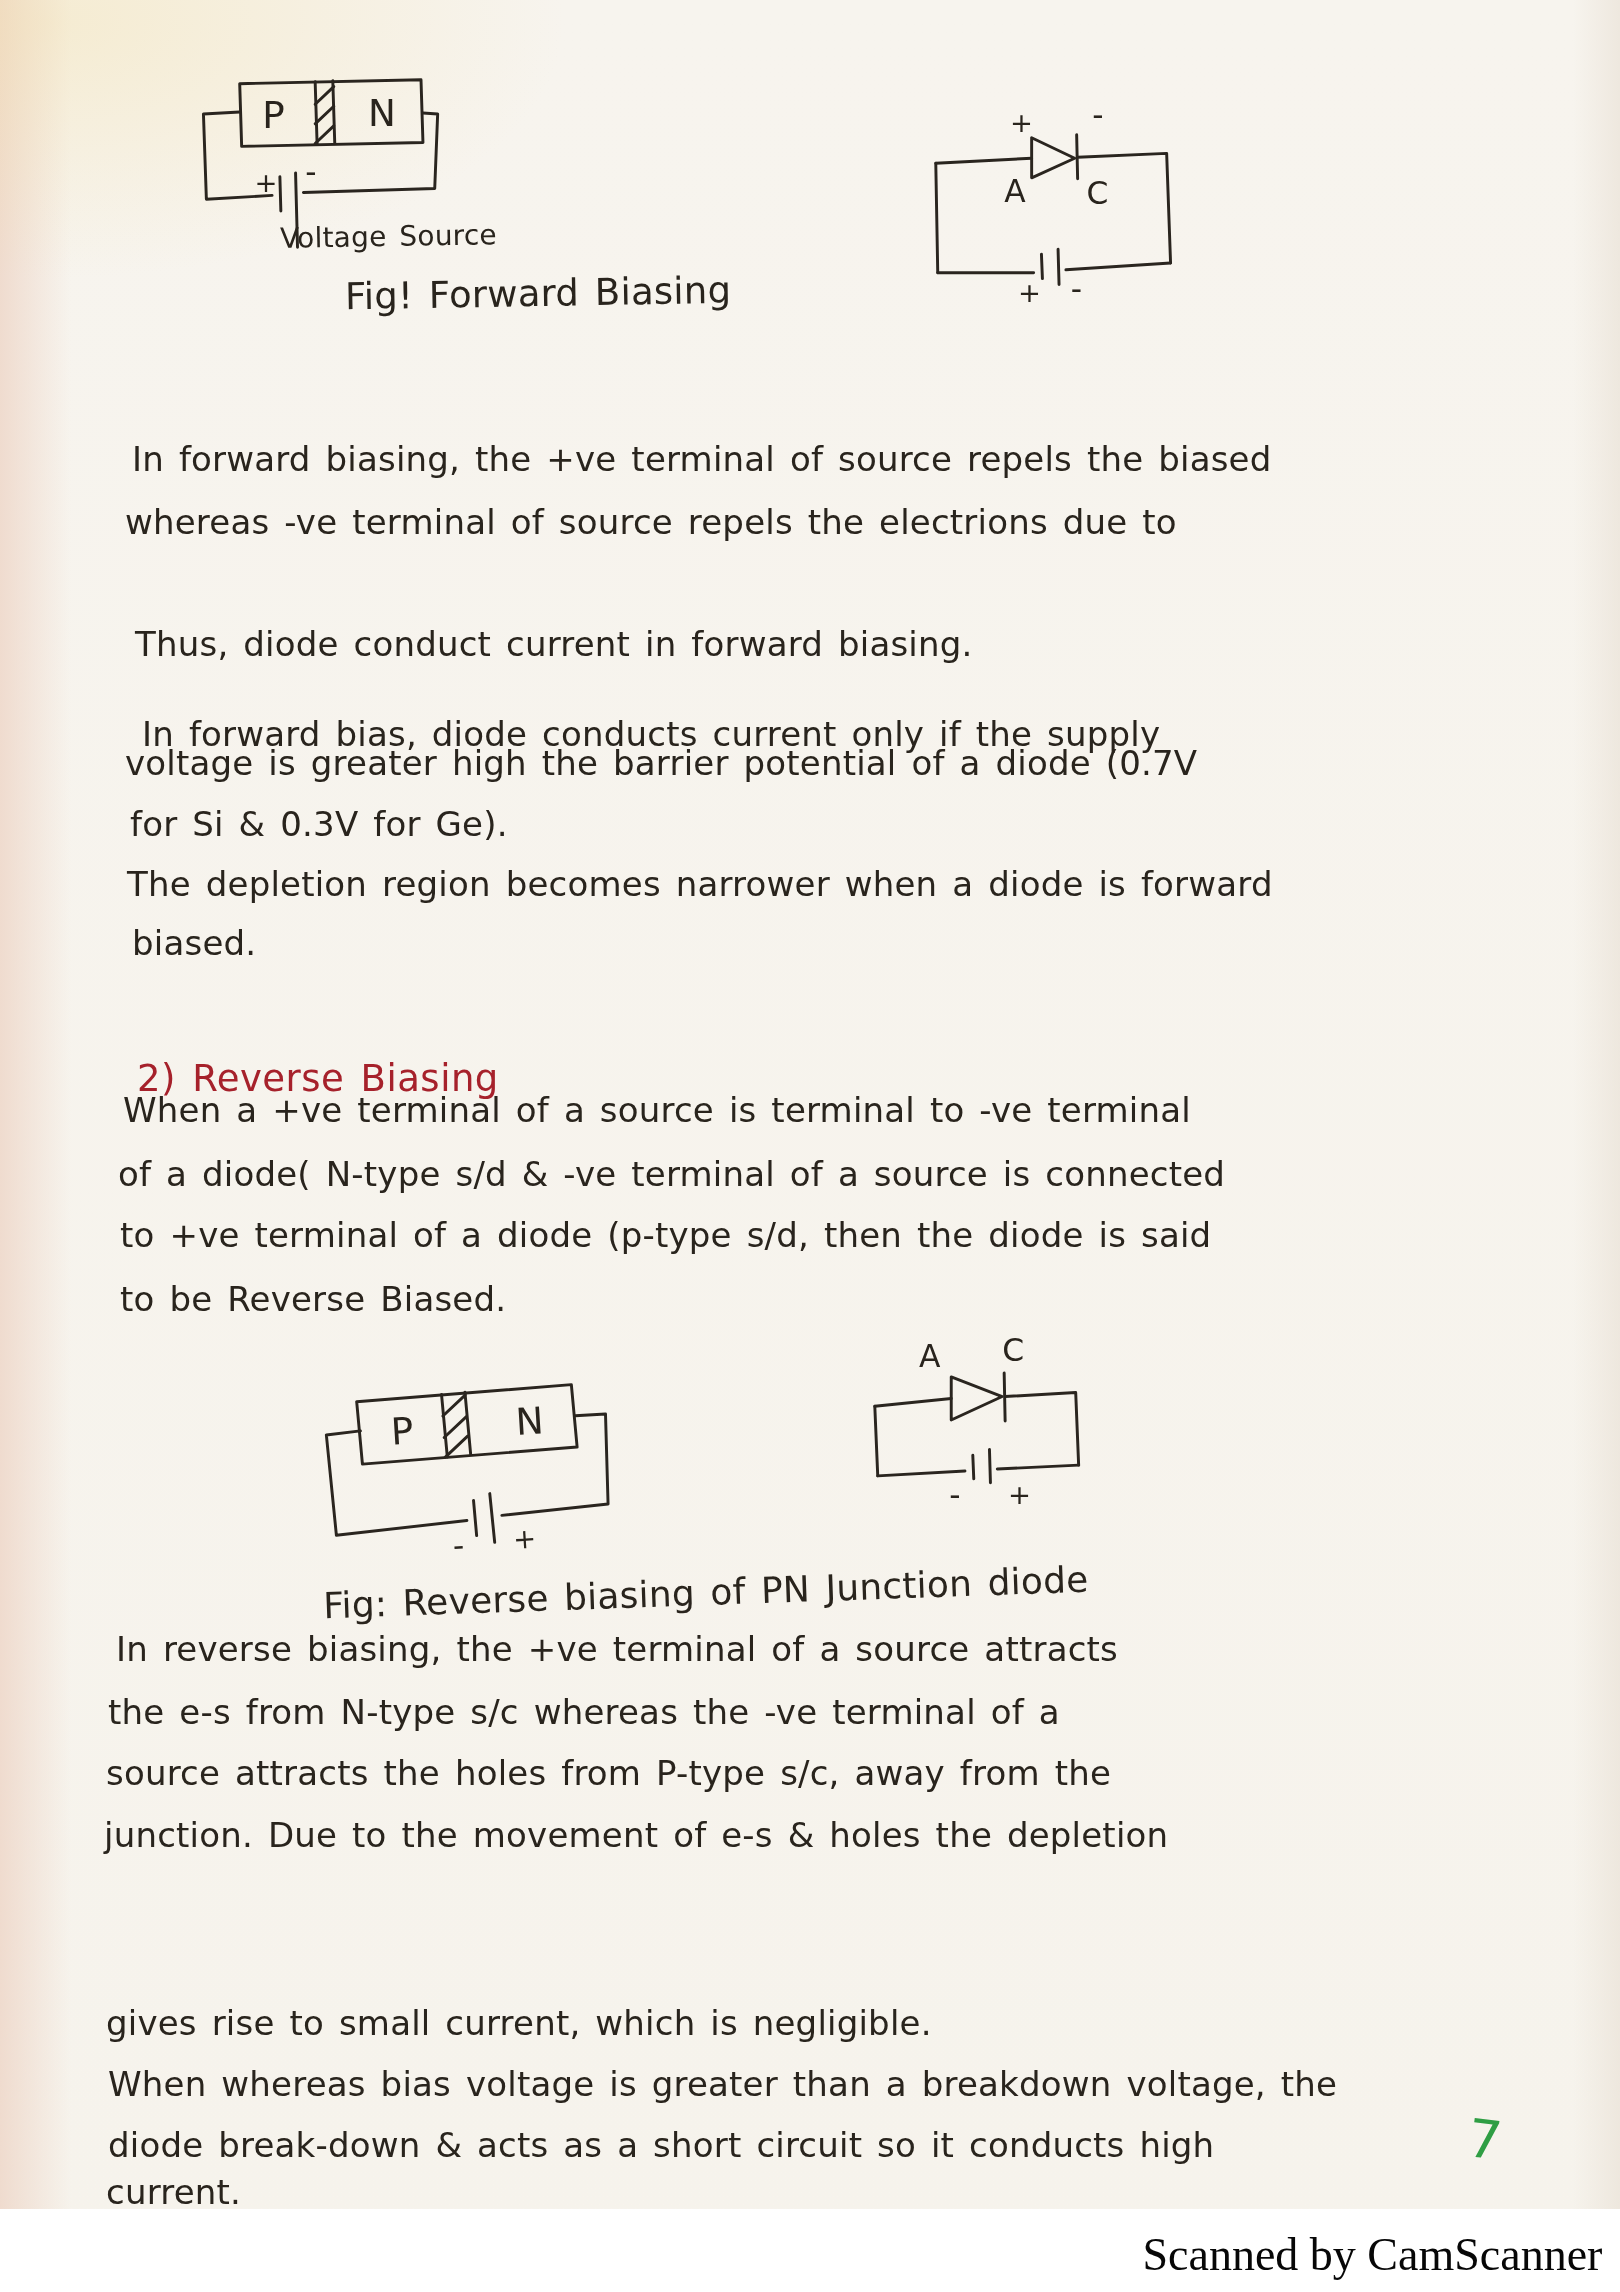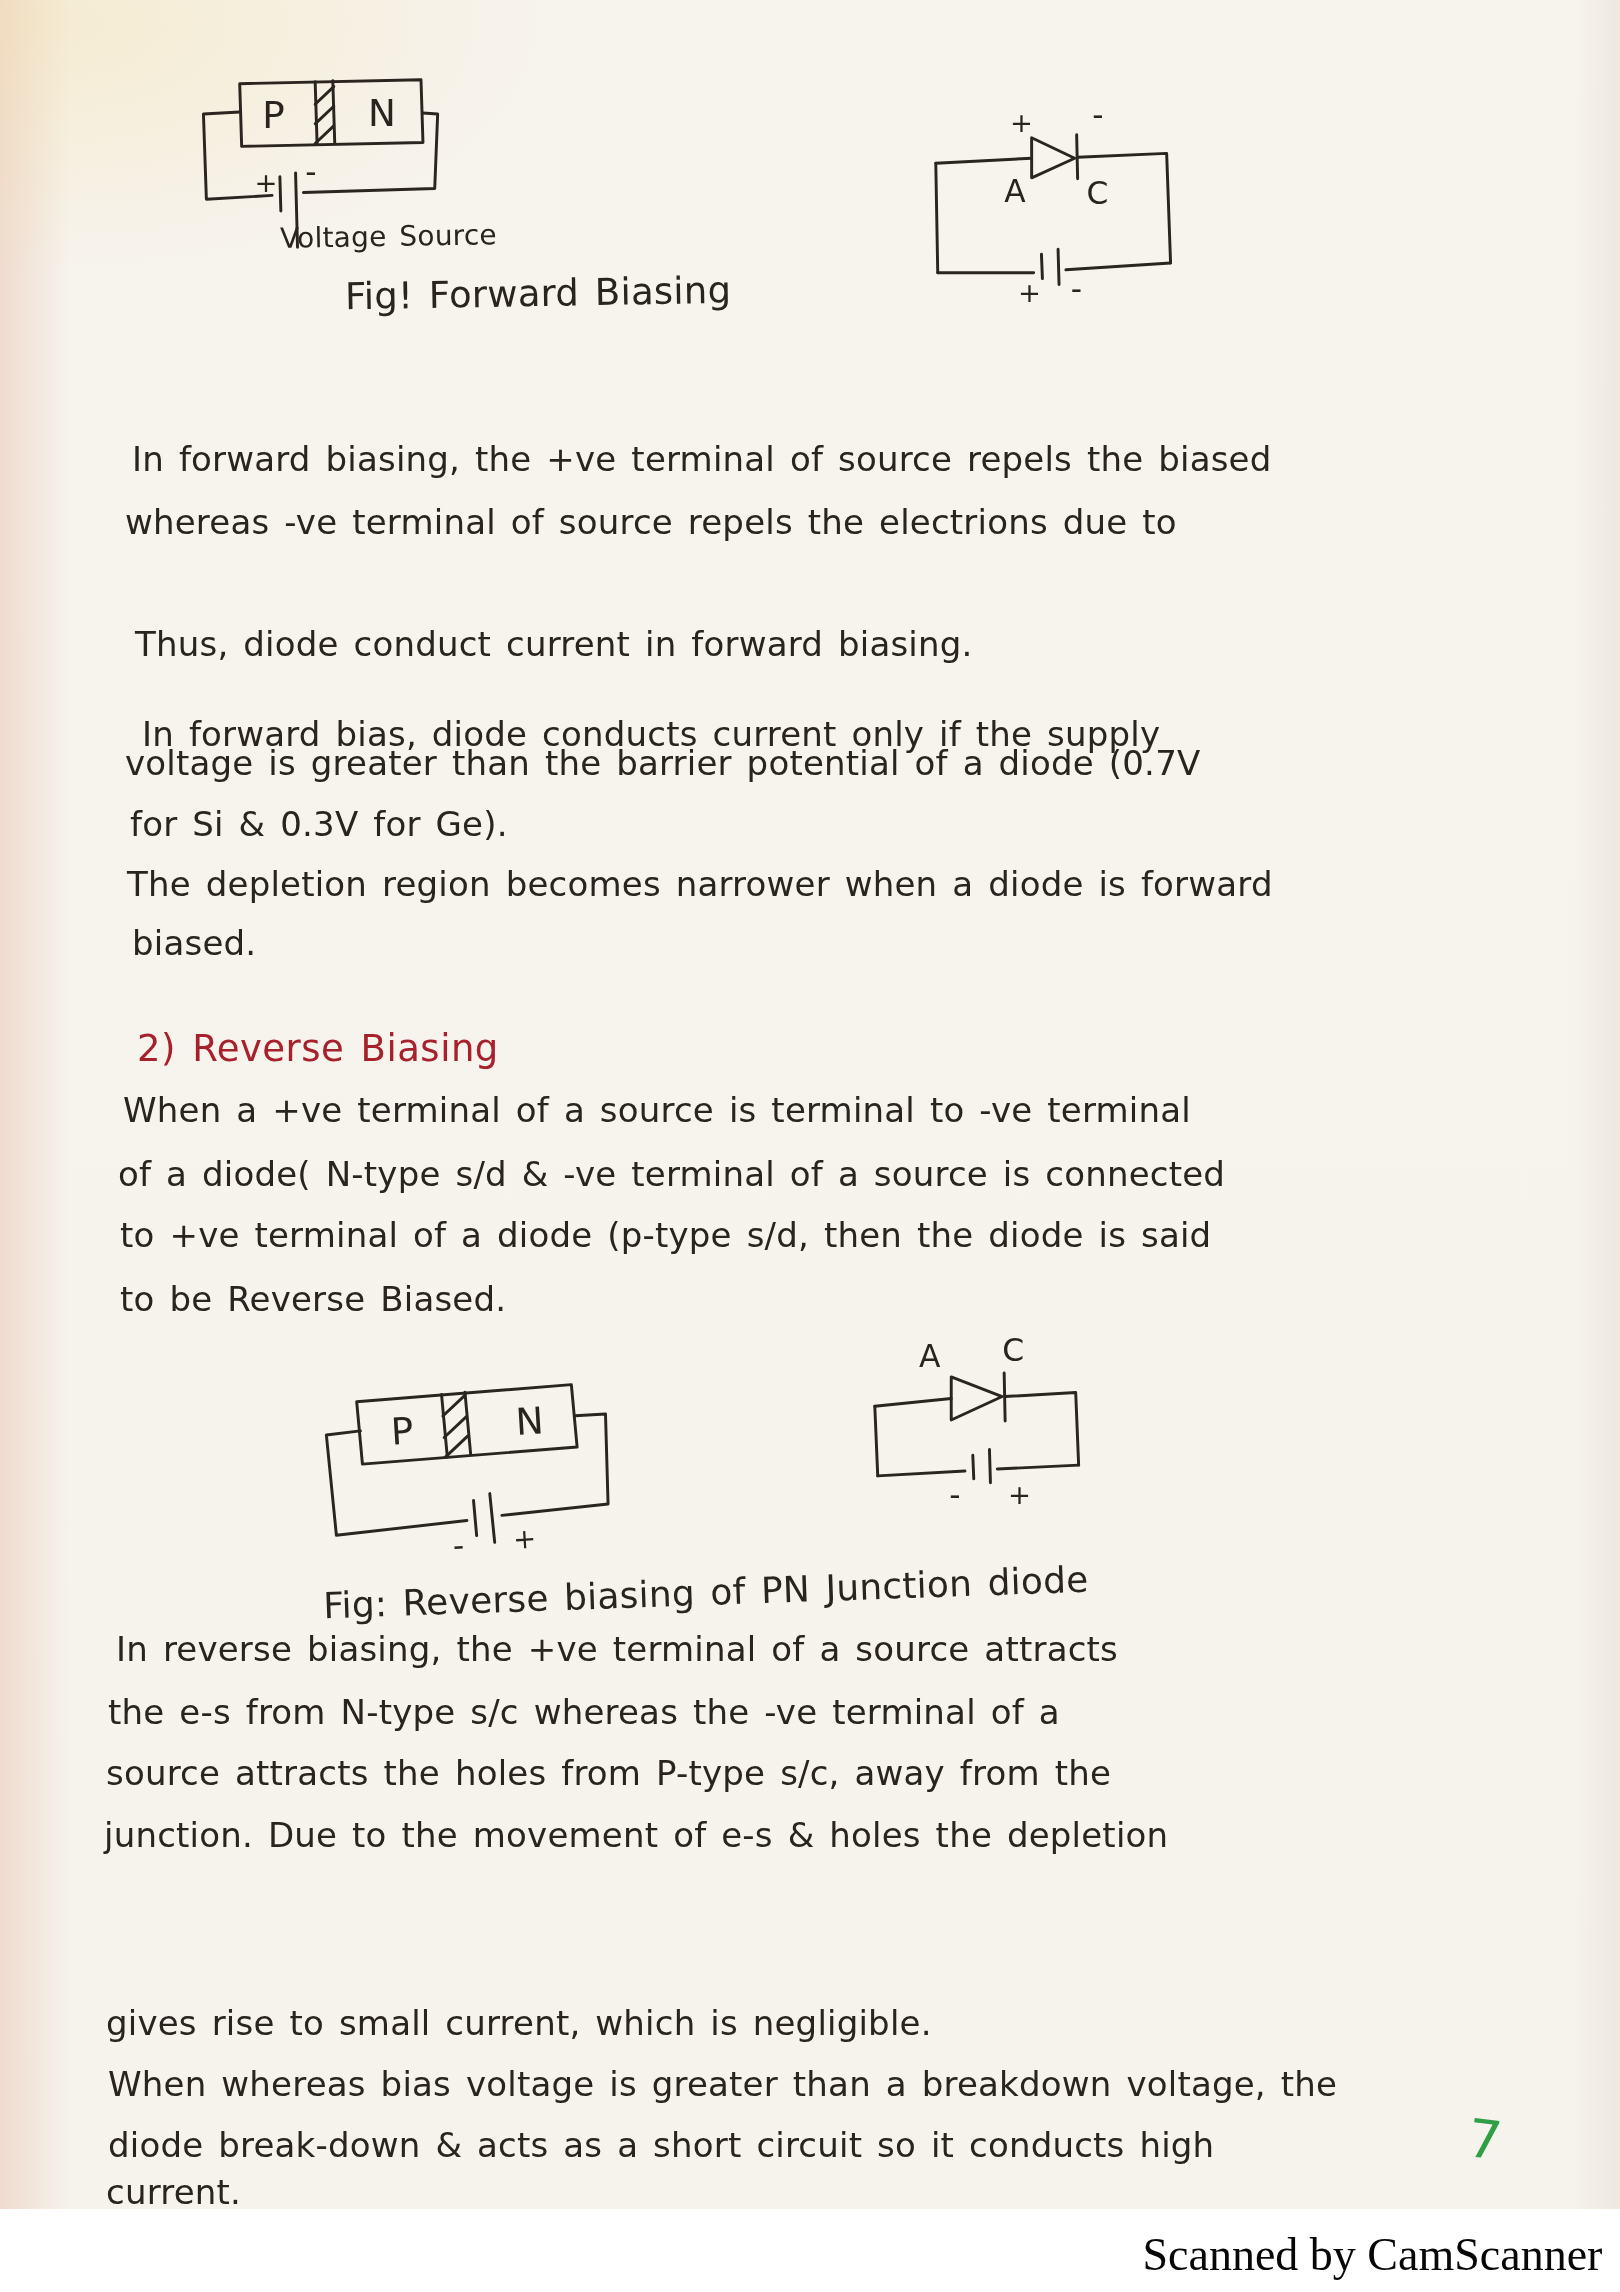--- a/index.html
+++ b/index.html
@@ -11,21 +11,21 @@
       linear-gradient(270deg, rgba(233,225,214,0.65), rgba(233,225,214,0) 47px),
       linear-gradient(0deg, #f6f3ec, #f7f4ee);
     font-family:"DejaVu Sans", sans-serif;
   }
   .hw {
     position:absolute; white-space:nowrap;
     color:#29241d; font-size:34px; letter-spacing:0.2px; word-spacing:3.9px;
   }
   .hw-caption { font-size:33px; }
   .hw-small  { font-size:28px; }
-  .heading-red { color:#a6212b; font-size:37px; letter-spacing:0.5px; }
+  .heading-red { color:#a6212b; font-size:37px; letter-spacing:0.5px;margin-top:30px; }
   .tilt-1 { transform:rotate(-1deg); }
   .tilt-2 { transform:rotate(-2deg); }
   .diag { position:absolute; }
   .diag text { font-family:"DejaVu Sans", sans-serif; fill:#29241d; }
   .pageno {
     position:absolute; left:1468px; top:2109px;
     color:#2f9e44; font-size:53px; transform:rotate(7deg);
   }
   .scan-strip {
     position:absolute; left:0; bottom:0; width:100%; height:84px; background:#ffffff;
@@ -79,21 +79,21 @@
     <text x="106" y="226" font-size="28">+</text>
     <text x="160" y="224" font-size="32">-</text>
   </svg>
 
   <div class="hw hw-caption tilt-1" style="left:345px; top:272px; font-size:37px;">Fig! Forward Biasing</div>
 
   <div class="hw" style="left:132px; top:439px;">In forward biasing, the +ve terminal of source repels the biased</div>
   <div class="hw" style="left:125px; top:502px;">whereas -ve terminal of source repels the electrions due to</div>
   <div class="hw" style="left:135px; top:624px;">Thus, diode conduct current in forward biasing.</div>
   <div class="hw" style="left:142px; top:682px;margin-top:32px;">In forward bias, diode conducts current only if the supply</div>
-  <div class="hw" style="left:125px; top:743px;">voltage is greater than the barrier potential of a diode (0.7V</div>
+  <div class="hw" style="left:125px; top:743px;">voltage is greater high the barrier potential of a diode (0.7V</div>
   <div class="hw" style="left:130px; top:804px;">for Si &amp; 0.3V for Ge).</div>
   <div class="hw" style="left:127px; top:864px;">The depletion region becomes narrower when a diode is forward</div>
   <div class="hw" style="left:132px; top:923px;">biased.</div>
 
   <div class="hw heading-red" style="left:137px; top:1027px;">2) Reverse Biasing</div>
 
   <div class="hw" style="left:123px; top:1090px;">When a +ve terminal of a source is terminal to -ve terminal</div>
   <div class="hw" style="left:118px; top:1154px;">of a diode( N-type s/d &amp; -ve terminal of a source is connected</div>
   <div class="hw" style="left:120px; top:1215px;">to +ve terminal of a diode (p-type s/d, then the diode is said</div>
   <div class="hw" style="left:120px; top:1279px;">to be Reverse Biased.</div>

